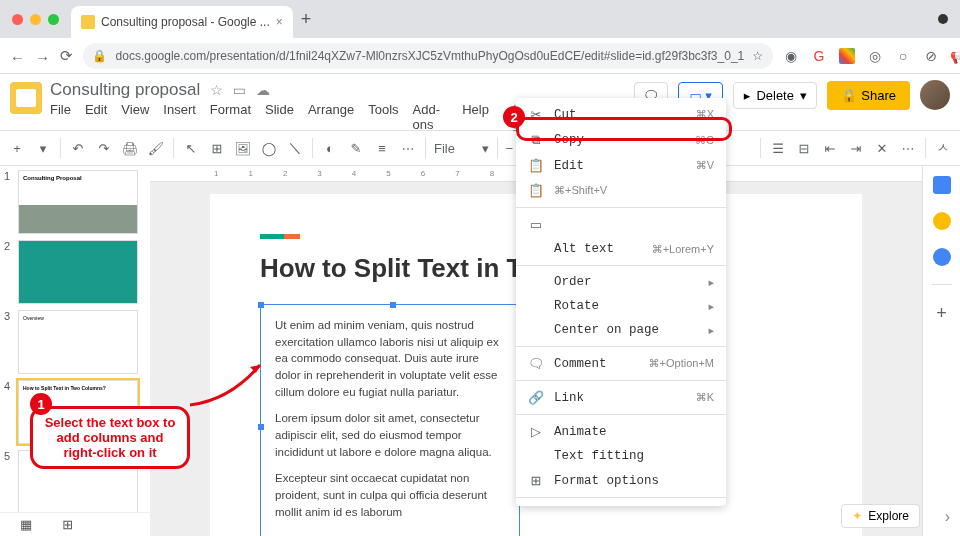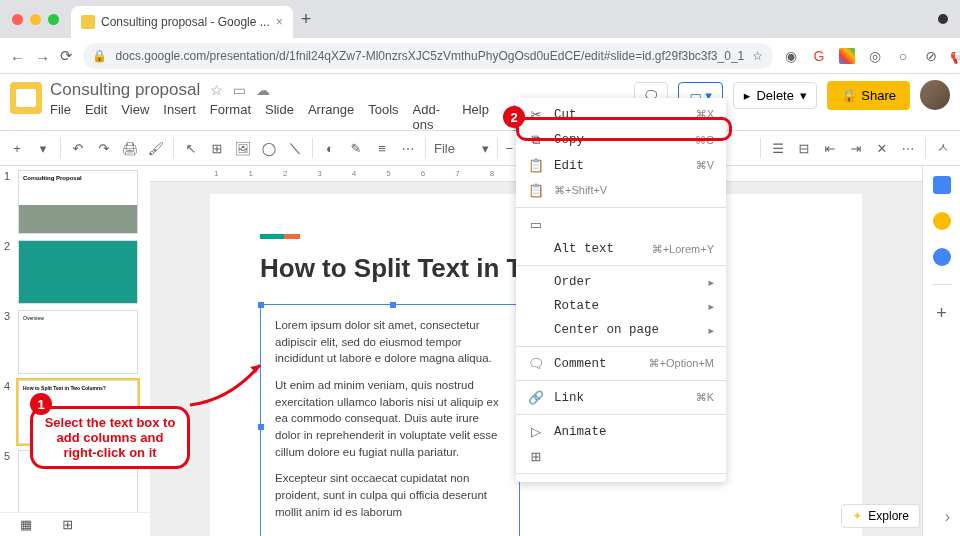--- a/index.html
+++ b/index.html
@@ -238,22 +238,22 @@
     </div>
     <div class="slide">
       <div class="accent-bar"></div>
       <div class="slide-title">How to Split Text in Tw</div>
       <div class="textbox">
         <div class="handle h-tl"></div>
           <div class="handle h-tr"></div>
         <div class="handle h-t"></div>
           <div class="handle h-l"></div>
           <div class="handle h-r"></div>
+        <p>Ut enim ad minim veniam, quis nostrud exercitation ullamco laboris nisi ut aliquip ex ea commodo consequat. Duis aute irure dolor in reprehenderit in voluptate velit esse cillum dolore eu fugiat nulla pariatur.</p>
         <p>Lorem ipsum dolor sit amet, consectetur adipiscir elit, sed do eiusmod tempor incididunt ut labore e dolore magna aliqua.</p>
-        <p>Ut enim ad minim veniam, quis nostrud exercitation ullamco laboris nisi ut aliquip ex ea commodo consequat. Duis aute irure dolor in reprehenderit in voluptate velit esse cillum dolore eu fugiat nulla pariatur.</p>
         <p>Excepteur sint occaecat cupidatat non proident, sunt in culpa qui officia deserunt mollit anim id es laborum</p>
       </div>
     </div>
   </div>
 
   <div class="right-rail">
     <div class="rail-icon" style="background:#4285f4"></div>
     <div class="rail-icon" style="background:#fbbc04;border-radius:50%"></div>
     <div class="rail-icon" style="background:#4285f4;border-radius:50%"></div>
     <div style="height:1px;width:20px;background:#e0e0e0"></div>
@@ -324,21 +324,27 @@
       <span class="ctx-label">Link</span>
       <span class="ctx-shortcut">⌘K</span>
     </div>
     <div class="ctx-sep"></div>
     <div class="ctx-item">
       <span class="ctx-icon">▷</span>
       <span class="ctx-label">Animate</span>
       <span class="ctx-shortcut"></span>
     </div>
     <div class="ctx-item">
+      <span class="ctx-icon"></span>
+      <span class="ctx-label">Text fitting</span>
+      <span class="ctx-shortcut"></span>
+    </div>
+    <div class="ctx-item">
       <span class="ctx-icon">⊞</span>
+      <span class="ctx-label">Format options</span>
       <span class="ctx-shortcut"></span>
     </div>
     <div class="ctx-sep"></div>
   </div>
 
 <div class="anno-circle" style="left:30px;top:393px">
     <span>1</span>
   </div>
 <div class="anno-box" style="left:30px;top:406px;width:160px"><span>Select the text box to add columns and right-click on it</span></div>
 <svg class="arrow" style="left:190px;top:360px" width="80" height="50">

